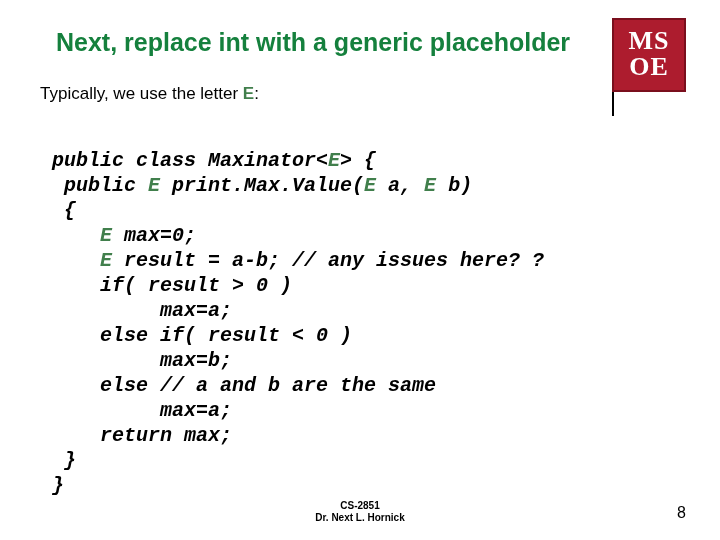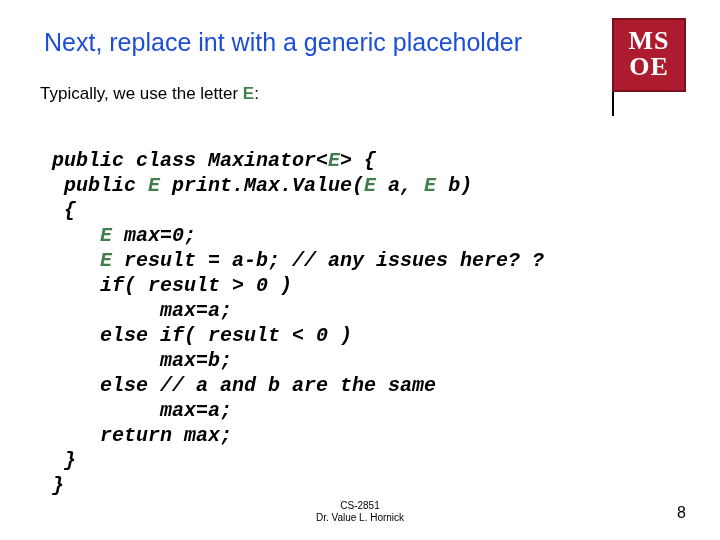--- a/index.html
+++ b/index.html
@@ -13,25 +13,25 @@
     overflow: hidden;
   }
   .slide {
     position: relative;
     width: 720px;
     height: 540px;
     box-sizing: border-box;
   }
   .title {
     position: absolute;
-    left: 44px;
+    left: 56px;
     top: 28px;
     font-size: 25px;
-    font-weight: normal;
-    color: #1d4ed8;
+    font-weight: bold;
+    color: #15803d;
   }
   .subtitle {
     position: absolute;
     left: 40px;
     top: 84px;
     font-size: 17px;
     color: #000;
   }
   .subtitle .accent {
     color: #417f4c;
@@ -88,20 +88,21 @@
   }
   .code .g { color: #417f4c; }
   .footer {
     position: absolute;
     bottom: 16px;
     width: 720px;
     text-align: center;
     font-size: 10px;
     line-height: 12px;
     color: #000;
+    font-weight: bold;
   }
   .pagenum {
     position: absolute;
     right: 34px;
     bottom: 18px;
     font-size: 16px;
     color: #000;
   }
 </style>
 </head>
@@ -135,18 +136,18 @@
 <span>    else if( result &lt; 0 )</span>
 <span>         max=b;</span>
 <span>    else // a and b are the same</span>
 <span>         max=a;</span>
 <span>    return max;</span>
 <span> }</span>
 <span>}</span></div>
 
   <div class="footer">
     <span>CS-2851</span><br>
-    <span>Dr. Value L. Hornick</span>
+    <span>Dr. Next L. Hornick</span>
   </div>
 
   <div class="pagenum">8</div>
 
 </div>
 
 </body></html>

